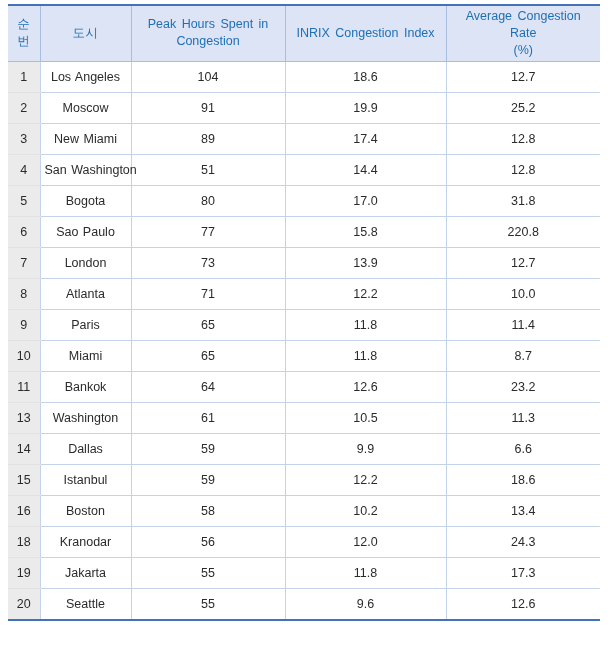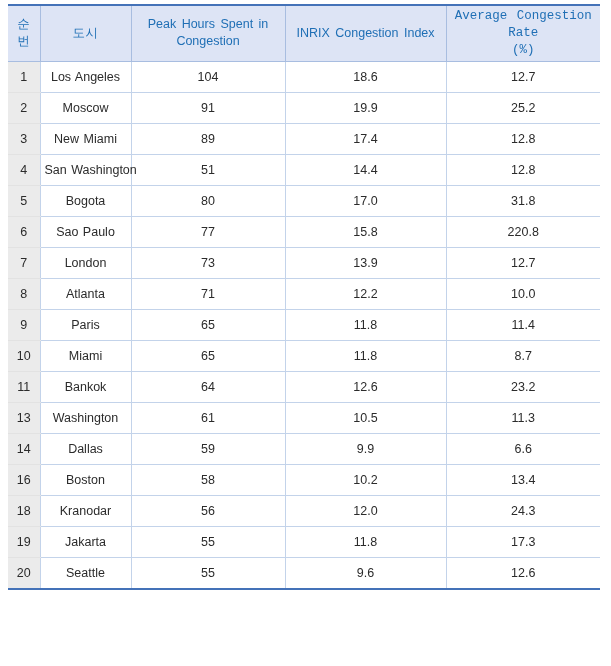--- a/index.html
+++ b/index.html
@@ -42,21 +42,21 @@
     font-weight: normal;
     line-height: 1.35;
     text-align: center;
     vertical-align: middle;
     height: 44px;
     padding: 2px 4px;
     border-right: 1px solid #a8bde0;
     border-bottom: 1px solid #a8bde0;
     word-spacing: 2px;
   }
-  thead th:last-child { border-right: none; font-family: Liberation Mono, monospace; }
+  thead th:last-child { border-right: none; }
   thead th.th-korean { word-spacing: normal; letter-spacing: 0.5px; }
 
   tbody td {
     font-size: 12.5px;
     color: #2b2b2b;
     text-align: center;
     vertical-align: middle;
     height: 30px;
     padding: 0 4px;
     background: #ffffff;
@@ -183,20 +183,27 @@
           <td>11.3</td>
         </tr>
         <tr>
           <td class="rank-cell">14</td>
           <td>Dallas</td>
           <td>59</td>
           <td>9.9</td>
           <td>6.6</td>
         </tr>
         <tr>
+          <td class="rank-cell">15</td>
+          <td>Istanbul</td>
+          <td>59</td>
+          <td>12.2</td>
+          <td>18.6</td>
+        </tr>
+        <tr>
           <td class="rank-cell">16</td>
           <td>Boston</td>
           <td>58</td>
           <td>10.2</td>
           <td>13.4</td>
         </tr>
         <tr>
           <td class="rank-cell">18</td>
           <td>Kranodar</td>
           <td>56</td>

